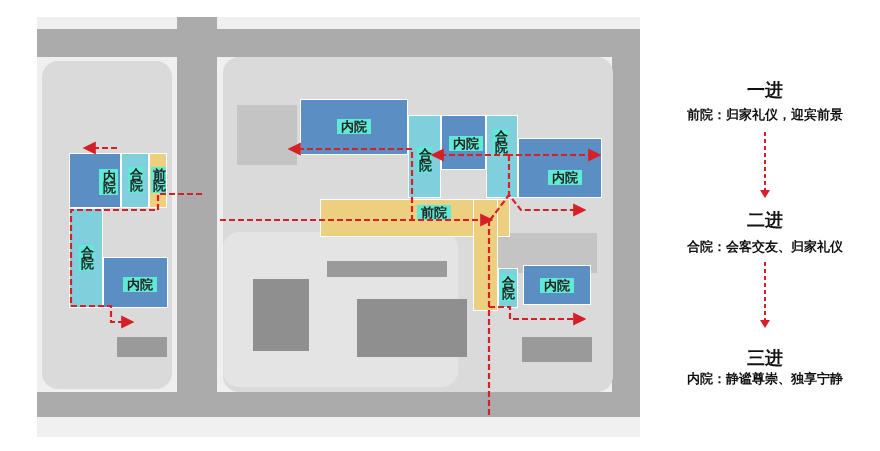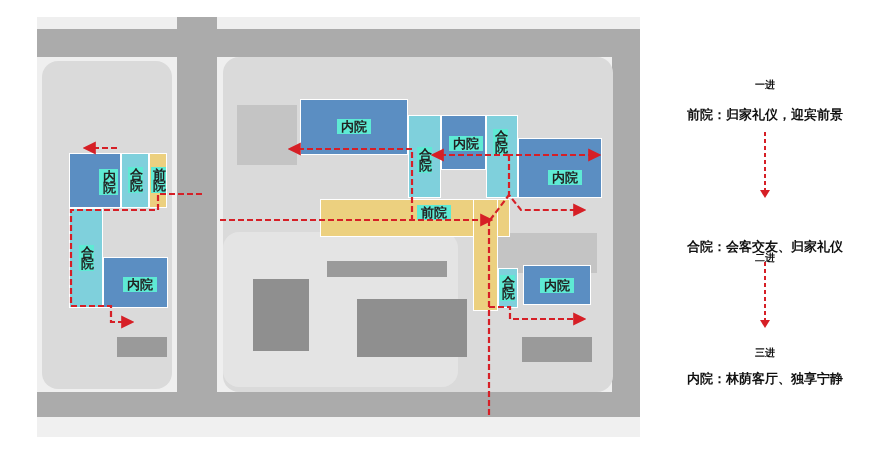--- a/index.html
+++ b/index.html
@@ -10,21 +10,21 @@
   .building{position:absolute;background:#8f8f8f;}
   .lightb{position:absolute;background:#c4c4c4;}
   .zone{position:absolute;box-sizing:border-box;border:1.5px solid #ffffff;}
   .z-inner{background:#5b8ec2;}
   .z-mid{background:#7fd0dc;}
   .z-front{background:#ecd07f;}
   .tag{position:absolute;background:#5eead4;color:#222;font-size:13px;line-height:11px;padding:2px 4px;white-space:nowrap;font-weight:bold;}
   .tag.v{width:11px;white-space:normal;text-align:left;padding:2px 2px;}
   svg.routes{position:absolute;left:0;top:0;}
   .legend{position:absolute;left:660px;top:70px;width:210px;}
-  .stage{position:absolute;left:0;width:210px;text-align:center;font-size:10px;font-weight:bold;color:#111;}
+  .stage{position:absolute;left:0;width:210px;text-align:center;font-size:18px;font-weight:bold;color:#111;}
   .desc{position:absolute;left:0;width:210px;text-align:center;font-size:13px;font-weight:bold;color:#111;}
 </style>
 </head>
 <body>
 
 <div class="map">
 
   <div class="road" style="left:0;top:12px;width:603px;height:28px;"></div>
   <div class="road" style="left:140px;top:0;width:40px;height:420px;"></div>
   <div class="road" style="left:0;top:375px;width:603px;height:25px;"></div>
@@ -96,21 +96,21 @@
   </svg>
 </div>
 
 <div class="legend">
   <div class="stage" style="top:8px;">一进</div>
   <div class="desc" style="top:36px;">前院：归家礼仪，迎宾前景</div>
   <svg style="position:absolute;left:99px;top:60px;" width="12" height="70">
     <line x1="6" y1="2" x2="6" y2="60" stroke="#d61f26" stroke-width="2" stroke-dasharray="4,3"></line>
     <path d="M1,60 L11,60 L6,68 z" fill="#d61f26"></path>
   </svg>
-  <div class="stage" style="top:138px;margin-top:43px;">二进</div>
+  <div class="stage" style="top:138px;">二进</div>
   <div class="desc" style="top:168px;">合院：会客交友、归家礼仪</div>
   <svg style="position:absolute;left:99px;top:190px;" width="12" height="70">
     <line x1="6" y1="2" x2="6" y2="60" stroke="#d61f26" stroke-width="2" stroke-dasharray="4,3"></line>
     <path d="M1,60 L11,60 L6,68 z" fill="#d61f26"></path>
   </svg>
   <div class="stage" style="top:276px;">三进</div>
-  <div class="desc" style="top:300px;">内院：林荫客厅、独享宁静</div>
+  <div class="desc" style="top:300px;">内院：静谧尊崇、独享宁静</div>
 </div>
 
 </body></html>

